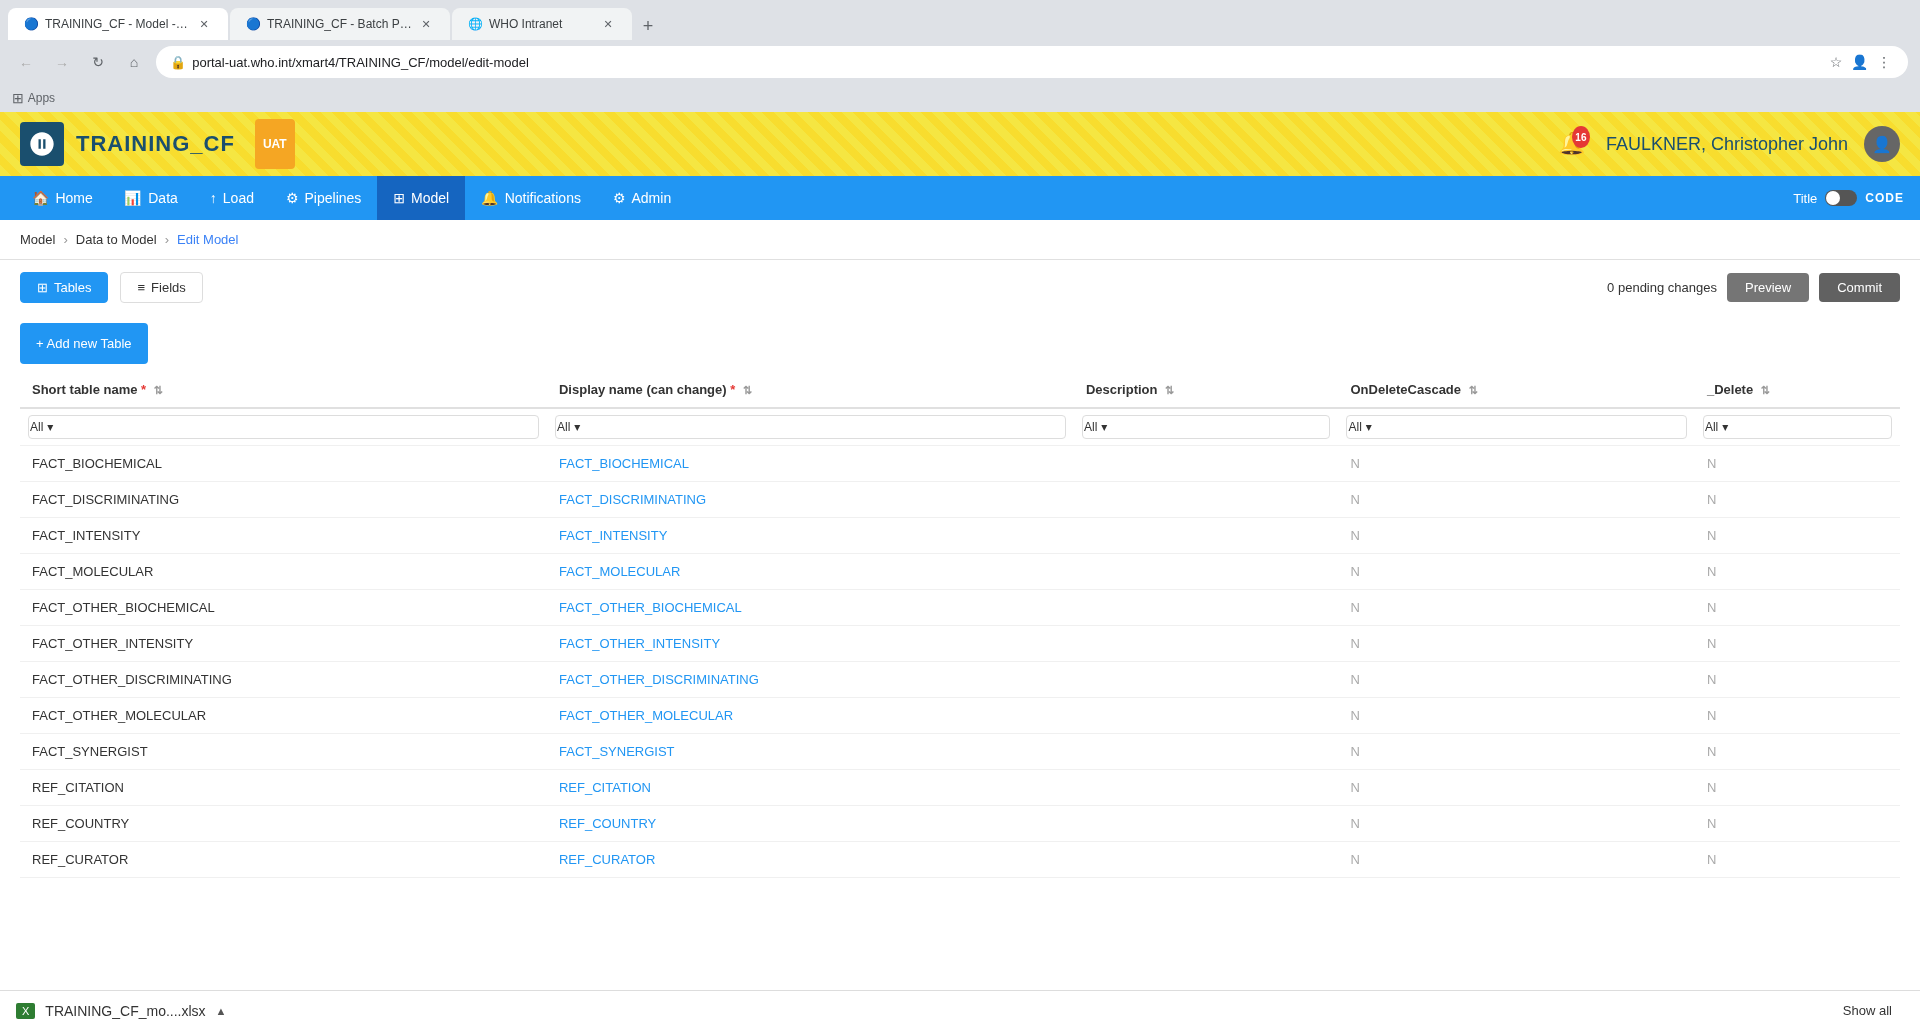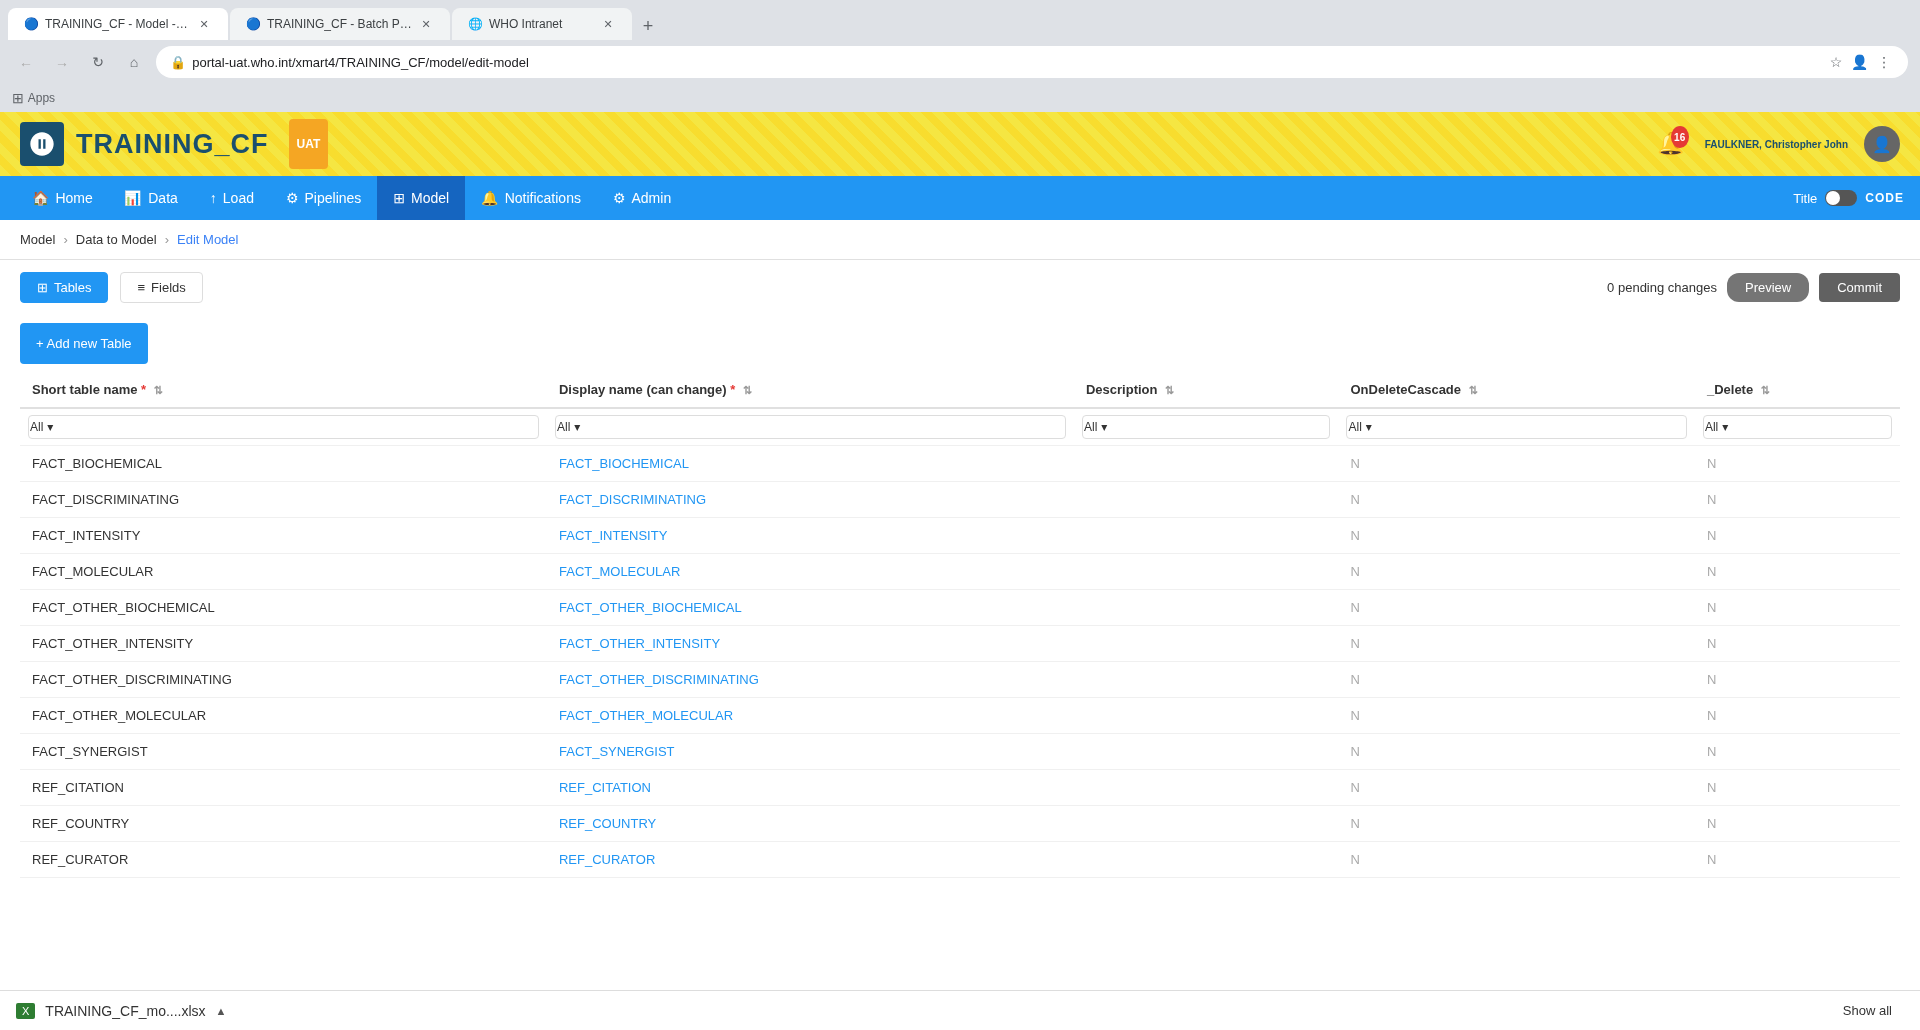--- a/index.html
+++ b/index.html
@@ -22,26 +22,26 @@
     .url-actions { display: flex; align-items: center; gap: 4px; margin-left: auto; }
     .url-icon { width: 20px; height: 20px; display: flex; align-items: center; justify-content: center; color: #5f6368; font-size: 14px; cursor: pointer; }
 
     .apps-bar { padding: 4px 12px; font-size: 12px; color: #5f6368; display: flex; align-items: center; gap: 4px; background: #dee1e6; height: 28px; }
 
     
     .app-header { background: #f5e642; background-image: repeating-linear-gradient(45deg, transparent, transparent 8px, rgba(255,200,0,0.3) 8px, rgba(255,200,0,0.3) 16px); height: 64px; display: flex; align-items: center; padding: 0 20px; }
     .app-logo { display: flex; align-items: center; gap: 12px; }
     .logo-icon { width: 44px; height: 44px; background: #1a4f6e; border-radius: 4px; display: flex; align-items: center; justify-content: center; }
     .logo-icon svg { width: 28px; height: 28px; fill: white; }
-    .app-name { font-size: 27px; font-weight: bold; color: #1a4f6e; letter-spacing: 1px; }
+    .app-name { font-size: 22px; font-weight: bold; color: #1a4f6e; letter-spacing: 1px; }
     .uat-badge { background: #f5a623; color: #fff; font-size: 12px; font-weight: bold; padding: 18px 8px; border-radius: 4px; margin-left: 8px; }
     .header-right { margin-left: auto; display: flex; align-items: center; gap: 16px; }
     .notif-btn { position: relative; width: 36px; height: 36px; display: flex; align-items: center; justify-content: center; cursor: pointer; }
     .notif-badge { position: absolute; top: 0; right: 0; background: #e53935; color: white; font-size: 10px; font-weight: bold; border-radius: 50%; width: 18px; height: 22px; display: flex; align-items: center; justify-content: center; }
-    .user-name { font-size: 10px; color: #1a4f6e; font-weight: 700; }
+    .user-name { font-size: 18px; color: #1a4f6e; font-weight: 400; }
     .user-avatar { width: 36px; height: 36px; border-radius: 50%; background: #666; display: flex; align-items: center; justify-content: center; color: white; font-size: 16px; cursor: pointer; }
 
     
     .nav-bar { background: #2196f3; display: flex; align-items: center; padding: 0 16px; height: 44px; }
     .nav-item { display: flex; align-items: center; gap: 6px; padding: 0 16px; height: 44px; color: white; font-size: 14px; cursor: pointer; text-decoration: none; white-space: nowrap; }
     .nav-item.active { background: #1565c0; }
     .nav-title { margin-left: auto; display: flex; align-items: center; gap: 8px; color: white; font-size: 13px; }
     .toggle-switch { width: 32px; height: 16px; background: #555; border-radius: 8px; position: relative; cursor: pointer; }
     .toggle-knob { width: 14px; height: 14px; background: white; border-radius: 50%; position: absolute; top: 1px; left: 1px; transition: left 0.2s; }
     .code-label { color: white; font-size: 12px; font-weight: bold; letter-spacing: 1px; }
@@ -50,21 +50,21 @@
     .breadcrumb { display: flex; align-items: center; gap: 8px; padding: 12px 20px; background: #fff; border-bottom: 1px solid #e0e0e0; }
     .breadcrumb-item { font-size: 13px; color: #333; cursor: pointer; }
     .breadcrumb-item.active { color: #3b82f6; font-weight: 500; }
     .breadcrumb-sep { color: #999; }
 
     
     .toolbar { display: flex; align-items: center; padding: 12px 20px; gap: 12px; background: #fff; }
     .btn-tab { display: flex; align-items: center; gap: 6px; padding: 7px 16px; border: 1px solid #ddd; border-radius: 4px; font-size: 13px; cursor: pointer; background: #fff; color: #333; }
     .btn-tab.active { background: #2196f3; color: white; border-color: #2196f3; }
     .pending-info { margin-left: auto; font-size: 13px; color: #333; display: flex; align-items: center; gap: 10px; }
-    .btn-preview { padding: 7px 18px; background: #757575; color: white; border: none; border-radius: 12px; font-size: 13px; cursor: pointer; }
+    .btn-preview { padding: 7px 18px; background: #757575; color: white; border: none; border-radius: 4px; font-size: 13px; cursor: pointer; }
     .btn-commit { padding: 7px 18px; background: #616161; color: white; border: none; border-radius: 4px; font-size: 13px; cursor: pointer; font-weight: 500; }
 
     
     .add-table-bar { padding: 8px 20px; background: #fff; }
     .btn-add { display: flex; align-items: center; gap: 6px; padding: 13px 16px; background: #2196f3; color: white; border: none; border-radius: 4px; font-size: 13px; cursor: pointer; }
 
     
     .table-container { padding: 0 20px; background: #fff; }
     .data-table { width: 100%; border-collapse: collapse; }
     .data-table th { text-align: left; padding: 10px 12px; border-bottom: 2px solid #e0e0e0; background: #fff; font-size: 13px; color: #333; font-weight: 600; white-space: nowrap; }

